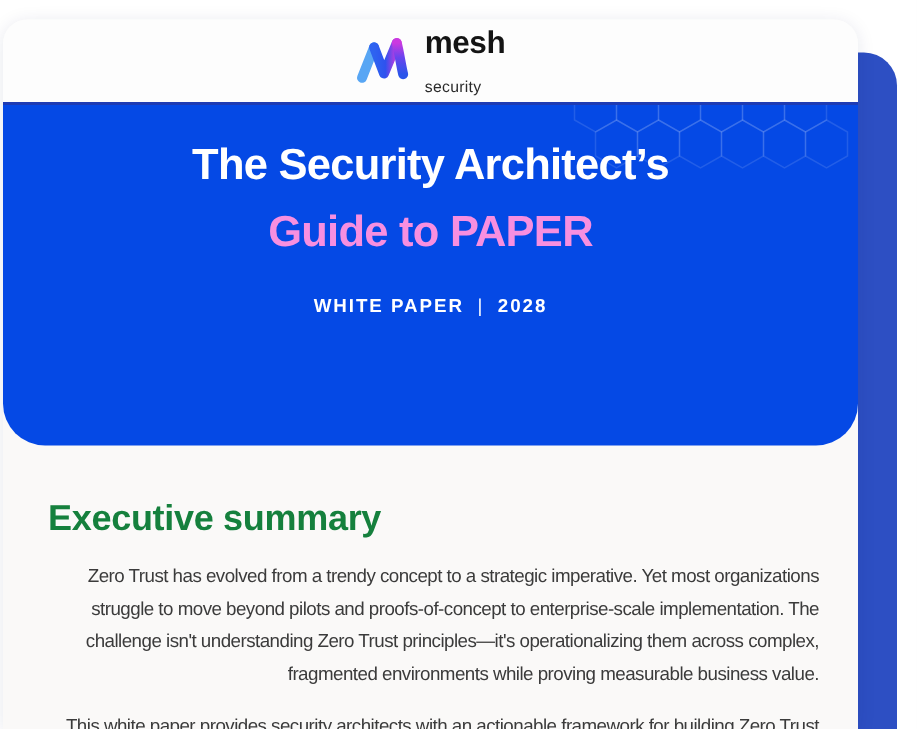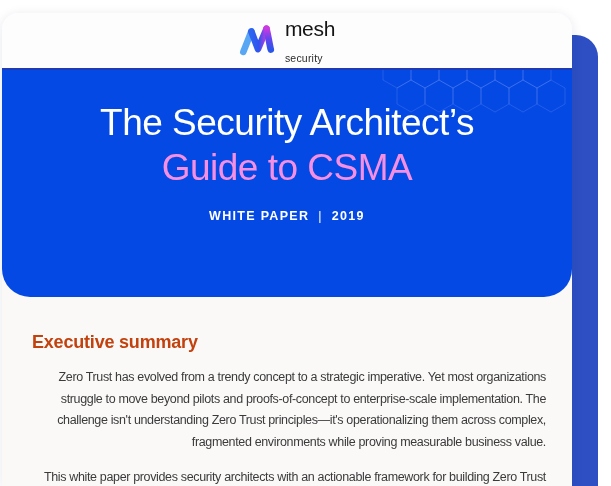--- a/index.html
+++ b/index.html
@@ -48,21 +48,21 @@
   }
   .logo {
     display: flex;
     align-items: center;
     gap: 8px;
   }
   .logo svg { display: block; }
   .logo-text { display: flex; flex-direction: column; line-height: 1; }
   .logo-brand {
     font-size: 21px;
-    font-weight: normal;
+    font-weight: bold;
     color: #141414;
     letter-spacing: -0.3px;
   }
   .logo-tagline {
     font-size: 10.5px;
     color: #2b2b2b;
     margin-top: 14px;
     letter-spacing: 0.2px;
   }
   .cover {
@@ -75,23 +75,23 @@
     overflow: hidden;
   }
   .hex-pattern {
     position: absolute;
     top: 0;
     right: 6px;
     opacity: 0.9;
     pointer-events: none;
   }
   .title {
-    margin-top: 30px;
-    font-size: 37px;
-    font-weight: normal;
+    margin-top: 18px;
+    font-size: 29px;
+    font-weight: bold;
     letter-spacing: -0.5px;
     line-height: 45px;
   }
   .title-line1 { color: #ffffff; }
   .title-line2 { color: #f78fe0; }
   .subtitle {
     margin-top: 13px;
     font-size: 20px;
     font-weight: 400;
     color: #c9d8fb;
@@ -103,23 +103,23 @@
     font-weight: bold;
     color: #ffffff;
     letter-spacing: 1.3px;
   }
   .badge .sep { margin: 0 9px; font-weight: 400; }
   .body-section {
     padding: 0 30px;
   }
   .body-heading {
     margin: 35px 0 0 0;
-    font-size: 18px;
-    font-weight: bold;
-    color: #c2410c;
+    font-size: 24px;
+    font-weight: bold;
+    color: #15803d;
     letter-spacing: -0.2px;
   }
   .body-section p {
     margin: 14px 0 0 0;
     width: 514px;
     font-size: 12.5px;
     letter-spacing: -0.35px;
     line-height: 21.5px;
     color: #3b3b3b;
     text-align: right;
@@ -175,26 +175,26 @@
           <path d="M58,10 L72,18 L72,34 L58,42 L44,34 L44,18 Z"></path>
           <path d="M86,10 L100,18 L100,34 L86,42 L72,34 L72,18 Z"></path>
           <path d="M114,10 L128,18 L128,34 L114,42 L100,34 L100,18 Z"></path>
           <path d="M142,10 L156,18 L156,34 L142,42 L128,34 L128,18 Z"></path>
           <path d="M170,10 L184,18 L184,34 L170,42 L156,34 L156,18 Z"></path>
         </g>
       </svg>
 
       <div class="title">
         <div class="title-line1">The Security Architect’s</div>
-        <div class="title-line2">Guide to CSMA</div>
+        <div class="title-line2">Guide to PAPER</div>
       </div>
 
 
       <div class="badge">
-        <span>WHITE PAPER</span><span class="sep">|</span><span>2019</span>
+        <span>WHITE PAPER</span><span class="sep">|</span><span>2028</span>
       </div>
     </div>
 
     <div class="body-section">
       <h2 class="body-heading">Executive summary</h2>
       <p>Zero Trust has evolved from a trendy concept to a strategic imperative. Yet most organizations struggle to move beyond pilots and proofs-of-concept to enterprise-scale implementation. The challenge isn't understanding Zero Trust principles—it's operationalizing them across complex, fragmented environments while proving measurable business value.</p>
       <p>This white paper provides security architects with an actionable framework for building Zero Trust programs that scale across the enterprise and deliver quantifiable results. We'll explore:</p>
     </div>
 
   </div>

